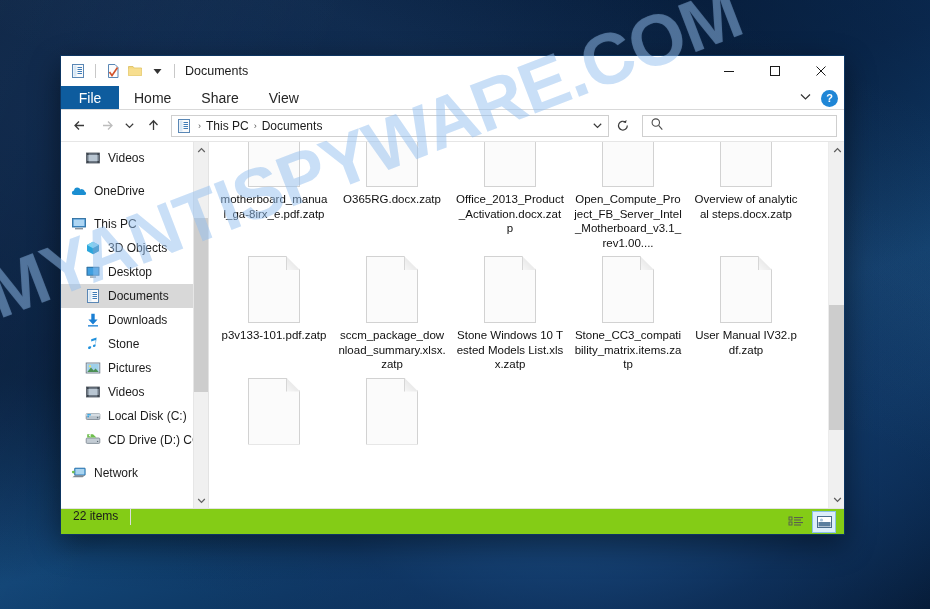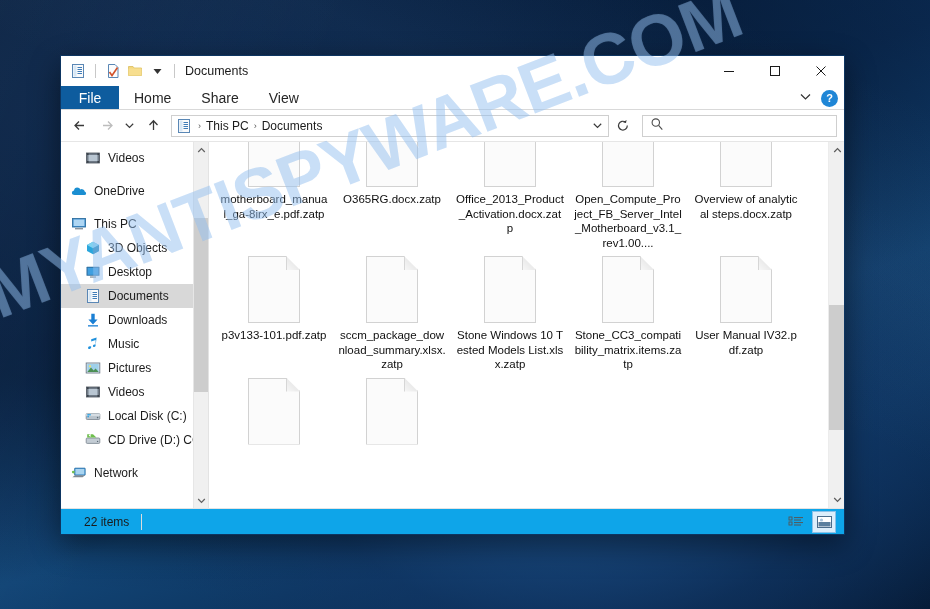--- a/index.html
+++ b/index.html
@@ -230,24 +230,23 @@
     background: #f0f0f0; border-left: 1px solid #ececec;
   }
   .fparrow { height: 17px; width: 16px; display: flex; align-items: center; justify-content: center; color: #5a5a5a; }
   .fparrow.bottom { position: absolute; bottom: 0; left: 0; }
   .fpthumb { position: absolute; left: 0; width: 16px; background: #cdcdcd; }
 
   
   .statusbar {
     height: 26px; flex: 0 0 26px;
     border-top: 1px solid #e3e3e3;
-    background: #0ea5e9;
-    display: flex; align-items: center;
+    background: #84cc16;
+    display: flex; 
     position: relative;
-    padding-left: 11px;
   }
   .status-text {
     font-size: 12px; color: #1b1b1b; padding-left: 12px;
     font-family: "Liberation Sans", sans-serif;
   }
   .status-sep { width: 1px; height: 16px; background: #dcdcdc; margin-left: 12px; }
   .viewbtns { position: absolute; right: 8px; top: 0; height: 26px; display: flex; align-items: center; gap: 4px; }
   .vbtn { width: 24px; height: 22px; display: flex; align-items: center; justify-content: center; }
   .vbtn.active { border: 1px solid #8cc2e8; background: #dceefb; }
 </style>
@@ -474,21 +473,21 @@
                 </svg>
               </span>
               <span>Downloads</span>
             </div>
             <div class="navitem ind1">
               <span class="ico">
                 <svg width="16" height="16" viewBox="0 0 16 16">
                   <path d="M11.6 1.6 L6.2 3.2 V10.4 Q5.5 10 4.7 10.2 Q3 10.6 3 11.9 Q3 13.2 4.7 12.9 Q6.2 12.6 6.2 11.3 V5.4 L10.6 4.1 V8.6 Q10 8.3 9.3 8.5 Q7.9 8.8 7.9 10 Q7.9 11.2 9.3 10.9 Q10.6 10.6 10.6 9.5 Z" fill="#1f90dc"></path>
                 </svg>
               </span>
-              <span>Music</span>
+              <span>Stone</span>
             </div>
             <div class="navitem ind1">
               <span class="ico">
                 <svg width="16" height="16" viewBox="0 0 16 16">
                   <rect x="1.2" y="3" width="13.6" height="10" fill="#e8eef4" stroke="#6b7a88" stroke-width="0.9"></rect>
                   <rect x="2.3" y="4" width="11.4" height="8" fill="#9fd0ea"></rect>
                   <path d="M2.3 12 L6 7.5 L8.6 10.4 L10.6 8.6 L13.7 12 Z" fill="#4c8f54"></path>
                   <circle cx="5" cy="6.3" r="1.1" fill="#f2e06a"></circle>
                 </svg>
               </span>

